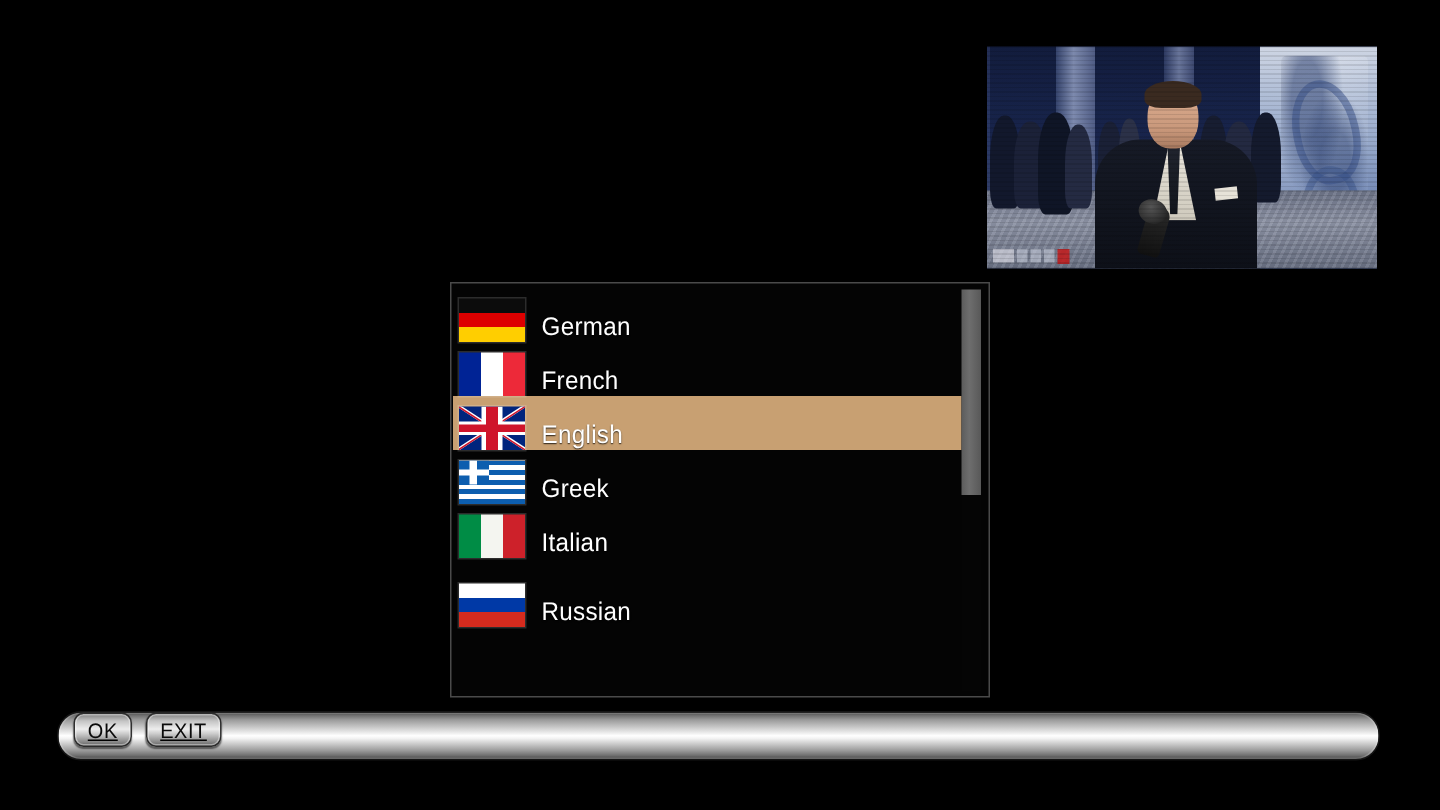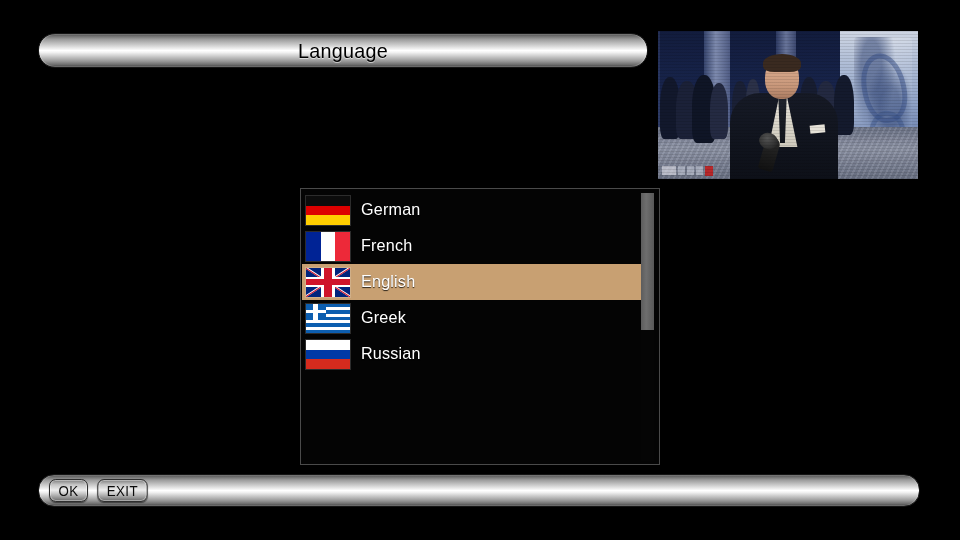--- a/index.html
+++ b/index.html
@@ -171,21 +171,21 @@
   }
 
   
   #lang-list-box {
     position:absolute; left:300px; top:188px; width:360px; height:277px;
     background:#040404;
     border:1px solid #4a4a4a;
   }
   #lang-list { position:absolute; left:1px; top:3px; width:340px; }
   .lang-row {
-    height:36px; display:flex; align-items:center; padding-left:4px;
+    height:36px; display:flex; align-items:flex-end; padding-left:4px;
   }
   .lang-row.selected { background:#c8a072; width:340px; }
   .flag {
     width:44px; height:29px; flex:0 0 44px;
     position:relative; overflow:hidden;
     box-shadow:0 0 0 1px rgba(255,255,255,0.16);
     margin-right:11px;
   }
   .lang-label {
     color:#ffffff; font-size:17px; letter-spacing:0.2px;
@@ -219,41 +219,38 @@
     background:#050505;
   }
   #lang-scroll-thumb {
     position:absolute; left:0; top:0; width:13px; height:136px;
     background:linear-gradient(to right,#5c5c5c,#6e6e6e 40%,#585858);
   }
 
   
   #bottom-bar {
     position:absolute; left:38px; top:474px; width:882px; height:33px;
-    border-radius:16px; display:flex; align-items:center; padding-left:9px; gap:7px;
+    border-radius:16px; display:flex; align-items:flex-start; padding-left:9px; gap:7px;text-decoration:underline;
   }
   .softkey {
     height:23px; min-width:40px; padding:0 9px;
     border-radius:7px;
     border:1px solid #2b2b2b;
     background:linear-gradient(to bottom,#7d7d7d,#c4c4c4 22%,#ededed 48%,#cdcdcd 62%,#8a8a8a 88%,#666 100%);
     box-shadow: inset 0 0 0 1px rgba(255,255,255,.4), 0 1px 1px rgba(0,0,0,.5);
     display:flex; align-items:center; justify-content:center;
     color:#0b0b0b; font-size:14px; letter-spacing:0.4px;
     transform:scaleX(0.95);
   }
 </style>
 </head>
 <body>
 
 <div id="screen">
 
-  <div id="title-bar" class="metal">
-    <span id="title-text">Language</span>
-  </div>
 
 
   <div id="video-preview">
     <div class="vp-layer" id="vp-bg"></div>
     <div id="vp-pillar-left"></div>
     <div id="vp-pillar-left2"></div>
     <div id="vp-wall-right"></div>
     <div id="vp-sculpture"></div>
     <div id="vp-floor"></div>
 
@@ -315,23 +312,27 @@
 
       <div class="lang-row" style="background: transparent;">
         <span class="flag f-gr">
           <span class="cbox"></span>
             <span class="cbh"></span>
             <span class="cbv"></span>
         </span>
         <span class="lang-label">Greek</span>
       </div>
 
-
-
       <div class="lang-row" style="background: transparent;">
+        <span class="flag f-it"></span>
+        <span class="lang-label">Italian</span>
+      </div>
+
+
+      <div class="lang-row" style="background: transparent; margin-top: 10px;">
         <span class="flag f-ru"></span>
         <span class="lang-label">Russian</span>
       </div>
 
     </div>
 
     <div id="lang-scrollbar">
       <div id="lang-scroll-thumb" style="height: 137px; top: 0px;"></div>
     </div>
   </div>

